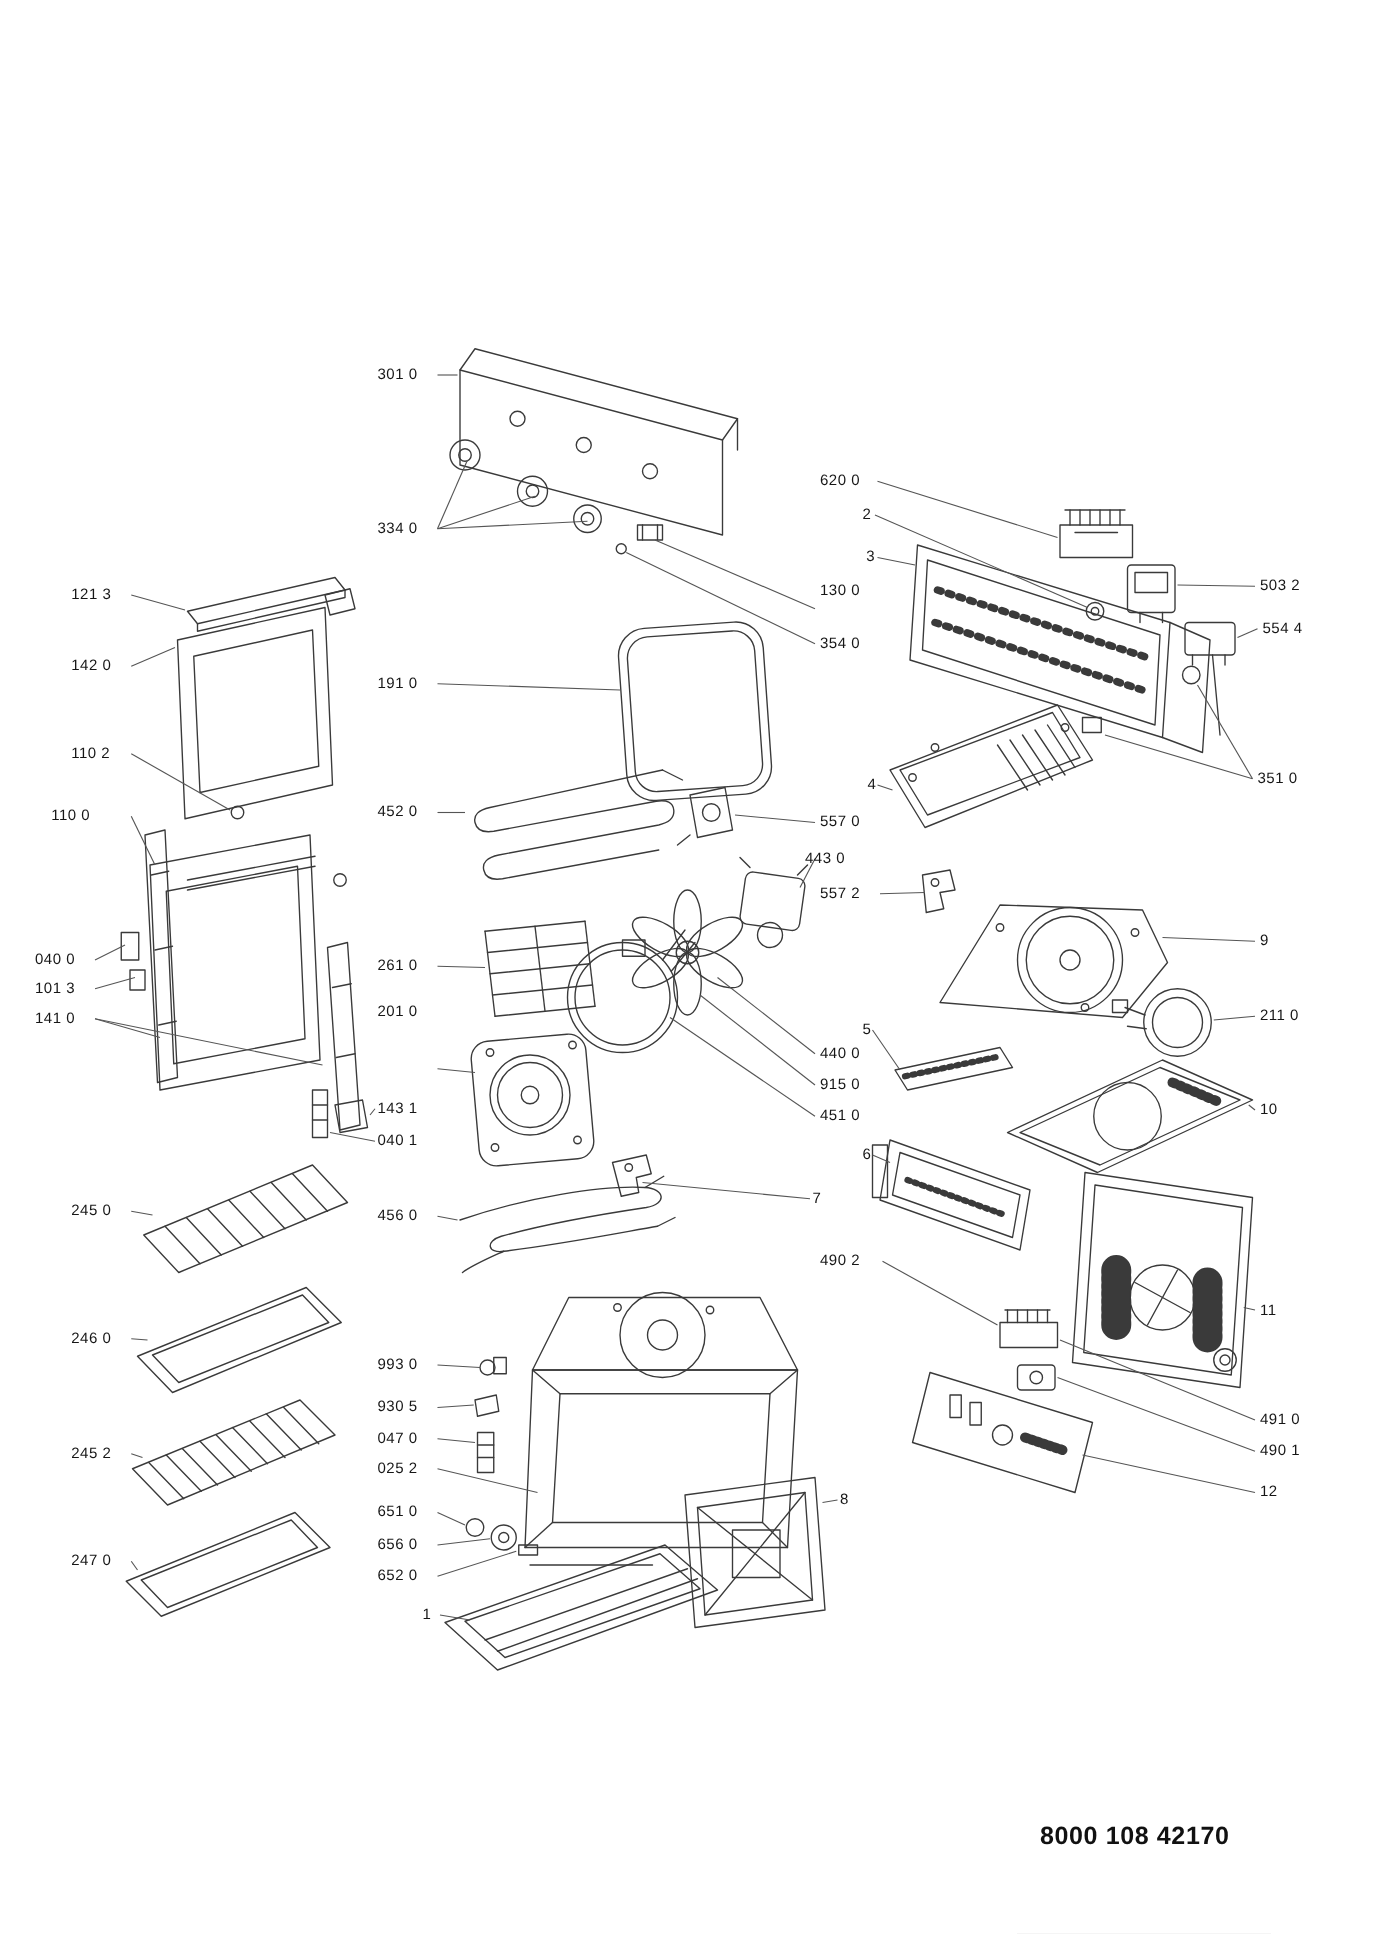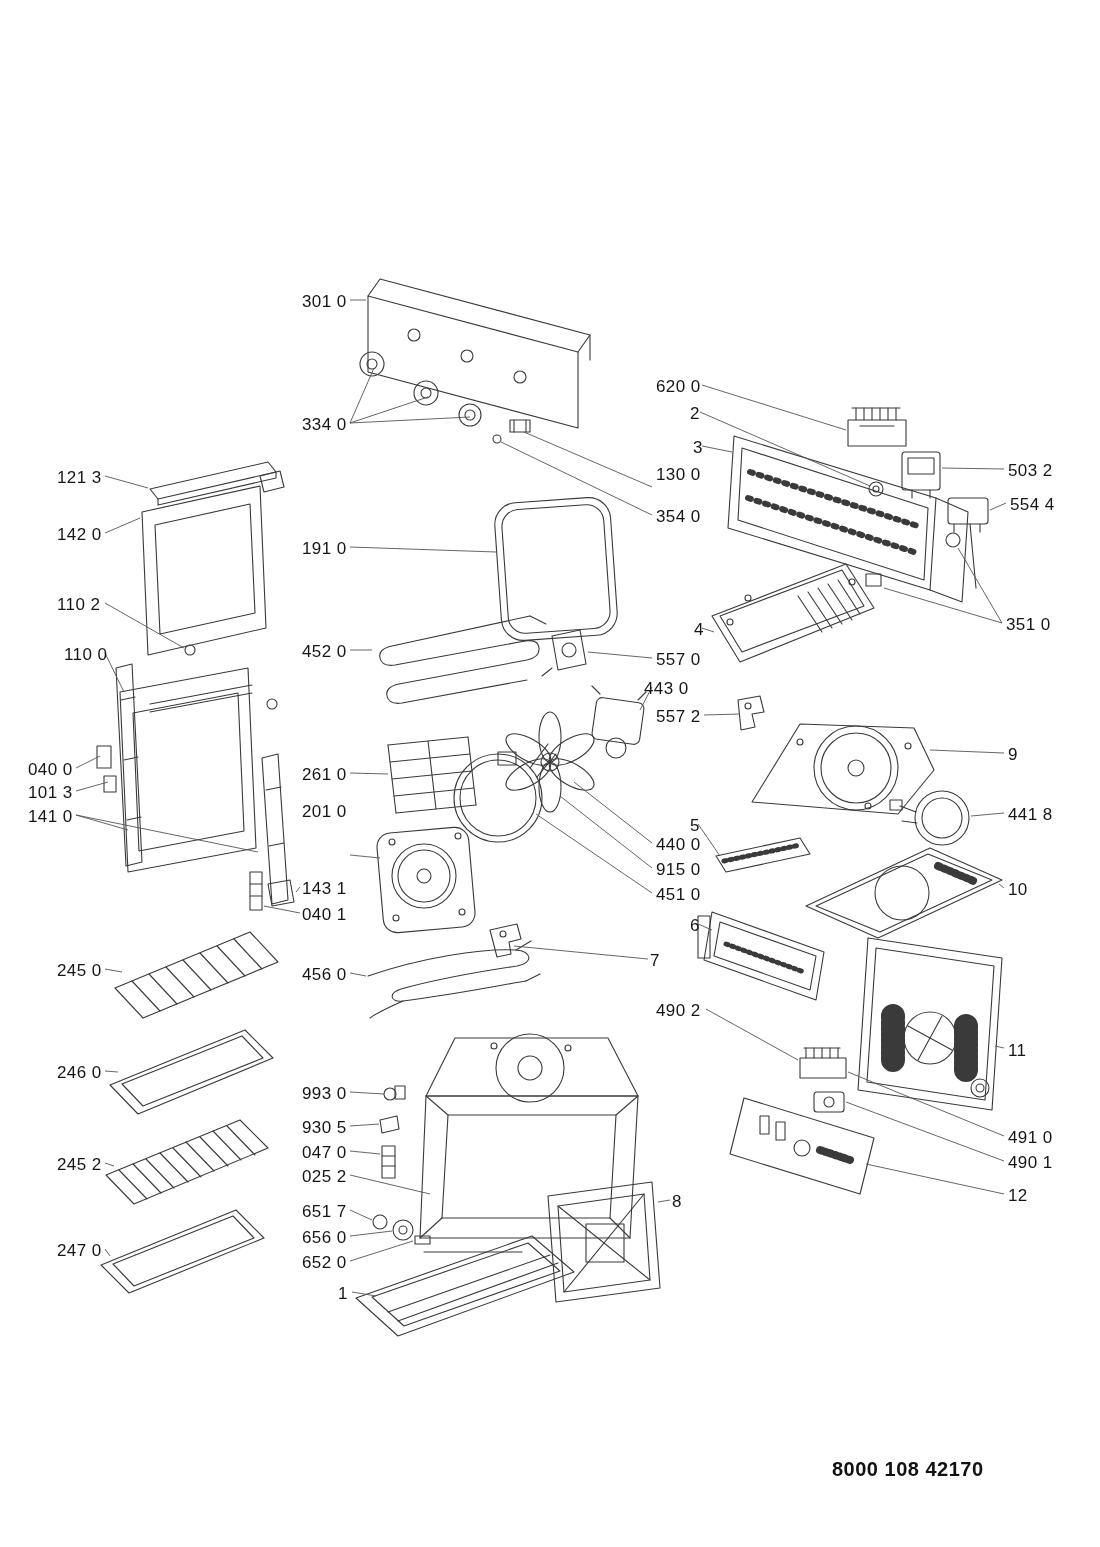--- a/index.html
+++ b/index.html
@@ -2,21 +2,21 @@
 <html><head>
 <meta charset="utf-8">
 <style>
   html,body { margin:0; padding:0; background:#e8e8e8; }
   .page {
     position:relative; width:1100px; height:1547px; background:#ffffff;
     font-family:"Liberation Sans", sans-serif; overflow:hidden; margin:0 auto;
   }
   .page svg { position:absolute; left:0; top:0; }
   .lbl {
-    position:absolute; font-size:17px; color:#161616;
+    position:absolute; font-size:12px; color:#161616;
     white-space:nowrap; letter-spacing:0.4px;
   }
   .footer-code {
     position:absolute; left:832px; top:1458px; font-size:20px;
     font-weight:bold; color:#111; letter-spacing:0.5px;
   }
 </style>
 </head>
 <body>
 
@@ -429,57 +429,57 @@
       <line x1="1004" y1="1161" x2="846" y2="1102"></line>
       <line x1="1004" y1="1194" x2="866" y2="1164"></line>
     </g>
   </svg>
 
   <div class="lbl" style="left:302px;top:292px">301 0</div>
   <div class="lbl" style="left:302px;top:415px">334 0</div>
   <div class="lbl" style="left:57px;top:468px">121 3</div>
   <div class="lbl" style="left:57px;top:525px">142 0</div>
   <div class="lbl" style="left:57px;top:595px">110 2</div>
-  <div class="lbl" style="left:64px;top:645px">110 0</div>
+  <div class="lbl" style="left:41px;top:645px">110 0</div>
   <div class="lbl" style="left:28px;top:760px">040 0</div>
   <div class="lbl" style="left:28px;top:783px">101 3</div>
   <div class="lbl" style="left:28px;top:807px">141 0</div>
   <div class="lbl" style="left:302px;top:539px">191 0</div>
   <div class="lbl" style="left:302px;top:642px">452 0</div>
   <div class="lbl" style="left:302px;top:765px">261 0</div>
   <div class="lbl" style="left:302px;top:802px">201 0</div>
   <div class="lbl" style="left:302px;top:879px">143 1</div>
   <div class="lbl" style="left:302px;top:905px">040 1</div>
   <div class="lbl" style="left:57px;top:961px">245 0</div>
   <div class="lbl" style="left:302px;top:965px">456 0</div>
   <div class="lbl" style="left:57px;top:1063px">246 0</div>
   <div class="lbl" style="left:302px;top:1084px">993 0</div>
   <div class="lbl" style="left:302px;top:1118px">930 5</div>
   <div class="lbl" style="left:302px;top:1143px">047 0</div>
   <div class="lbl" style="left:302px;top:1167px">025 2</div>
   <div class="lbl" style="left:57px;top:1155px">245 2</div>
-  <div class="lbl" style="left:302px;top:1202px">651 7</div>
+  <div class="lbl" style="left:302px;top:1202px">651 0</div>
   <div class="lbl" style="left:302px;top:1228px">656 0</div>
   <div class="lbl" style="left:302px;top:1253px">652 0</div>
   <div class="lbl" style="left:57px;top:1241px">247 0</div>
   <div class="lbl" style="left:338px;top:1284px">1</div>
   <div class="lbl" style="left:656px;top:377px">620 0</div>
   <div class="lbl" style="left:690px;top:404px">2</div>
   <div class="lbl" style="left:693px;top:438px">3</div>
   <div class="lbl" style="left:1008px;top:461px">503 2</div>
   <div class="lbl" style="left:1010px;top:495px">554 4</div>
   <div class="lbl" style="left:656px;top:465px">130 0</div>
   <div class="lbl" style="left:656px;top:507px">354 0</div>
   <div class="lbl" style="left:1006px;top:615px">351 0</div>
   <div class="lbl" style="left:694px;top:620px">4</div>
   <div class="lbl" style="left:656px;top:650px">557 0</div>
   <div class="lbl" style="left:644px;top:679px">443 0</div>
   <div class="lbl" style="left:656px;top:707px">557 2</div>
   <div class="lbl" style="left:1008px;top:745px">9</div>
-  <div class="lbl" style="left:1008px;top:805px">441 8</div>
+  <div class="lbl" style="left:1008px;top:805px">211 0</div>
   <div class="lbl" style="left:690px;top:816px">5</div>
   <div class="lbl" style="left:656px;top:835px">440 0</div>
   <div class="lbl" style="left:656px;top:860px">915 0</div>
   <div class="lbl" style="left:656px;top:885px">451 0</div>
   <div class="lbl" style="left:1008px;top:880px">10</div>
   <div class="lbl" style="left:690px;top:916px">6</div>
   <div class="lbl" style="left:650px;top:951px">7</div>
   <div class="lbl" style="left:656px;top:1001px">490 2</div>
   <div class="lbl" style="left:1008px;top:1041px">11</div>
   <div class="lbl" style="left:1008px;top:1128px">491 0</div>

